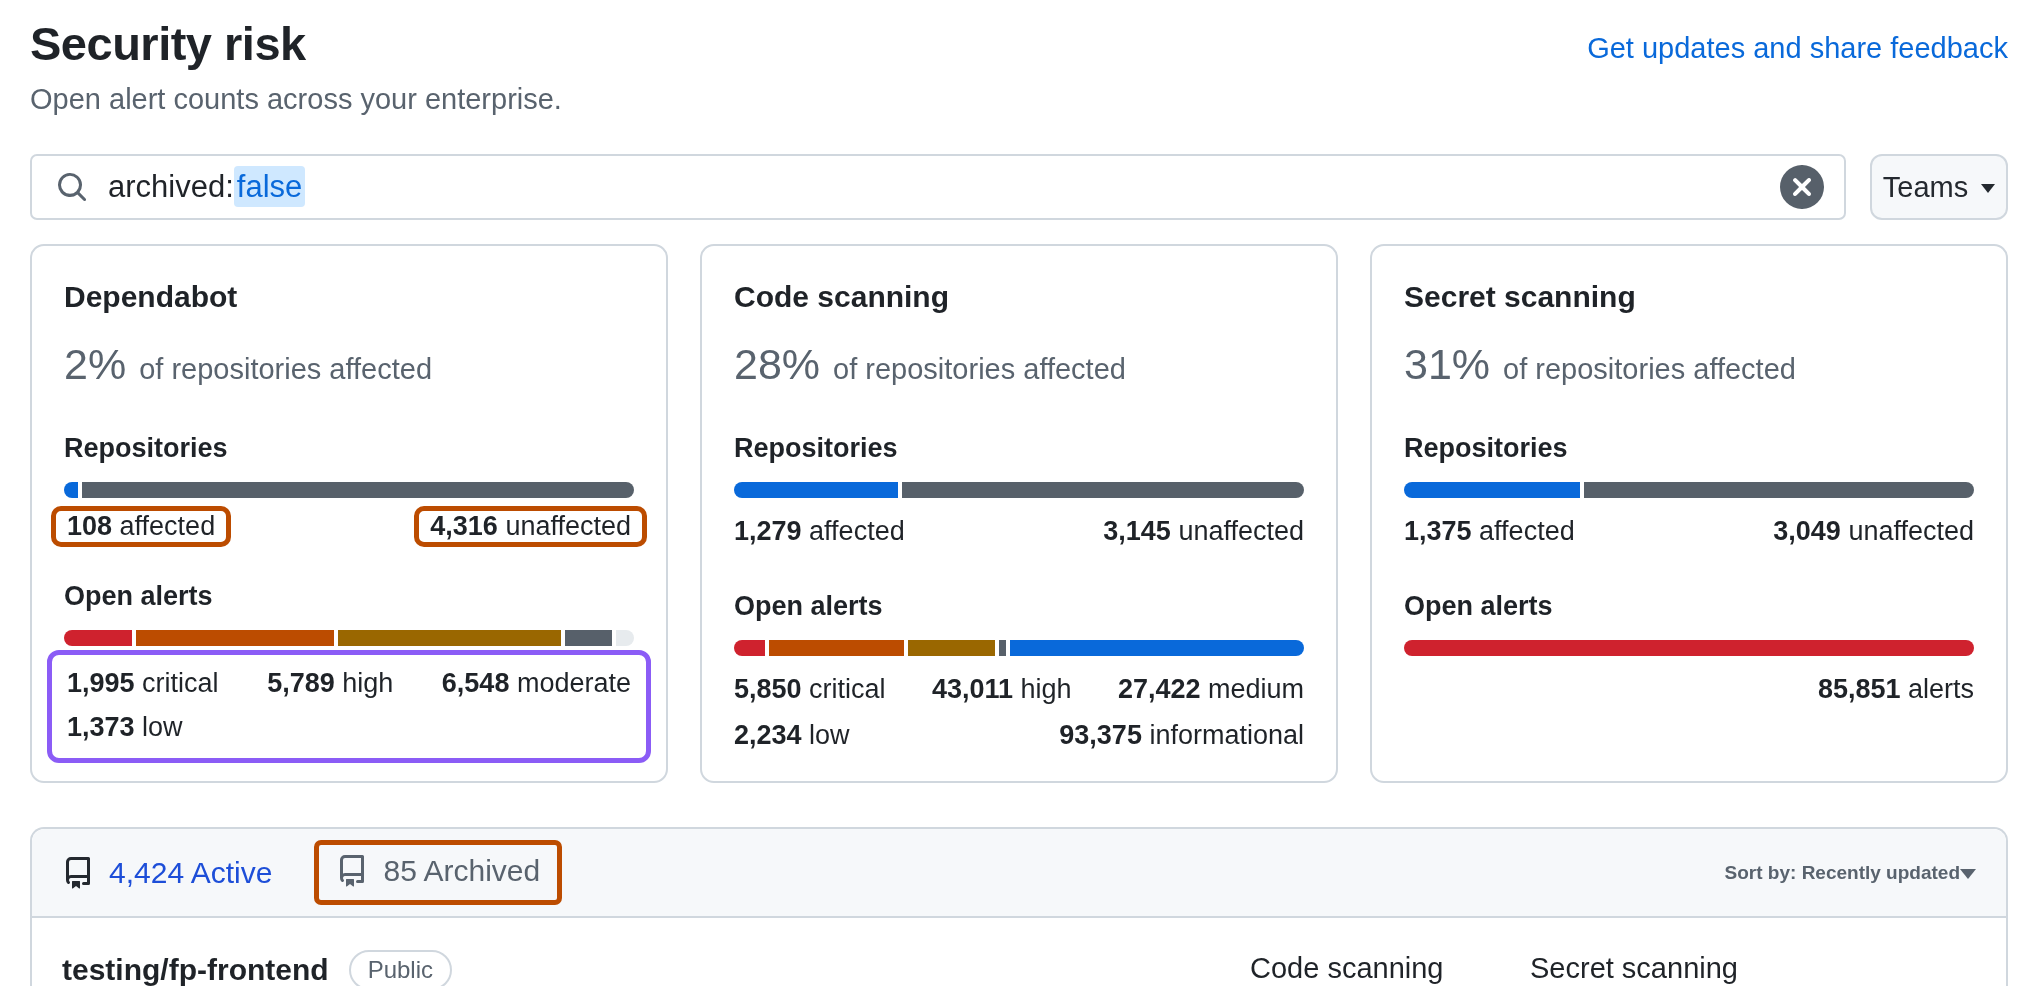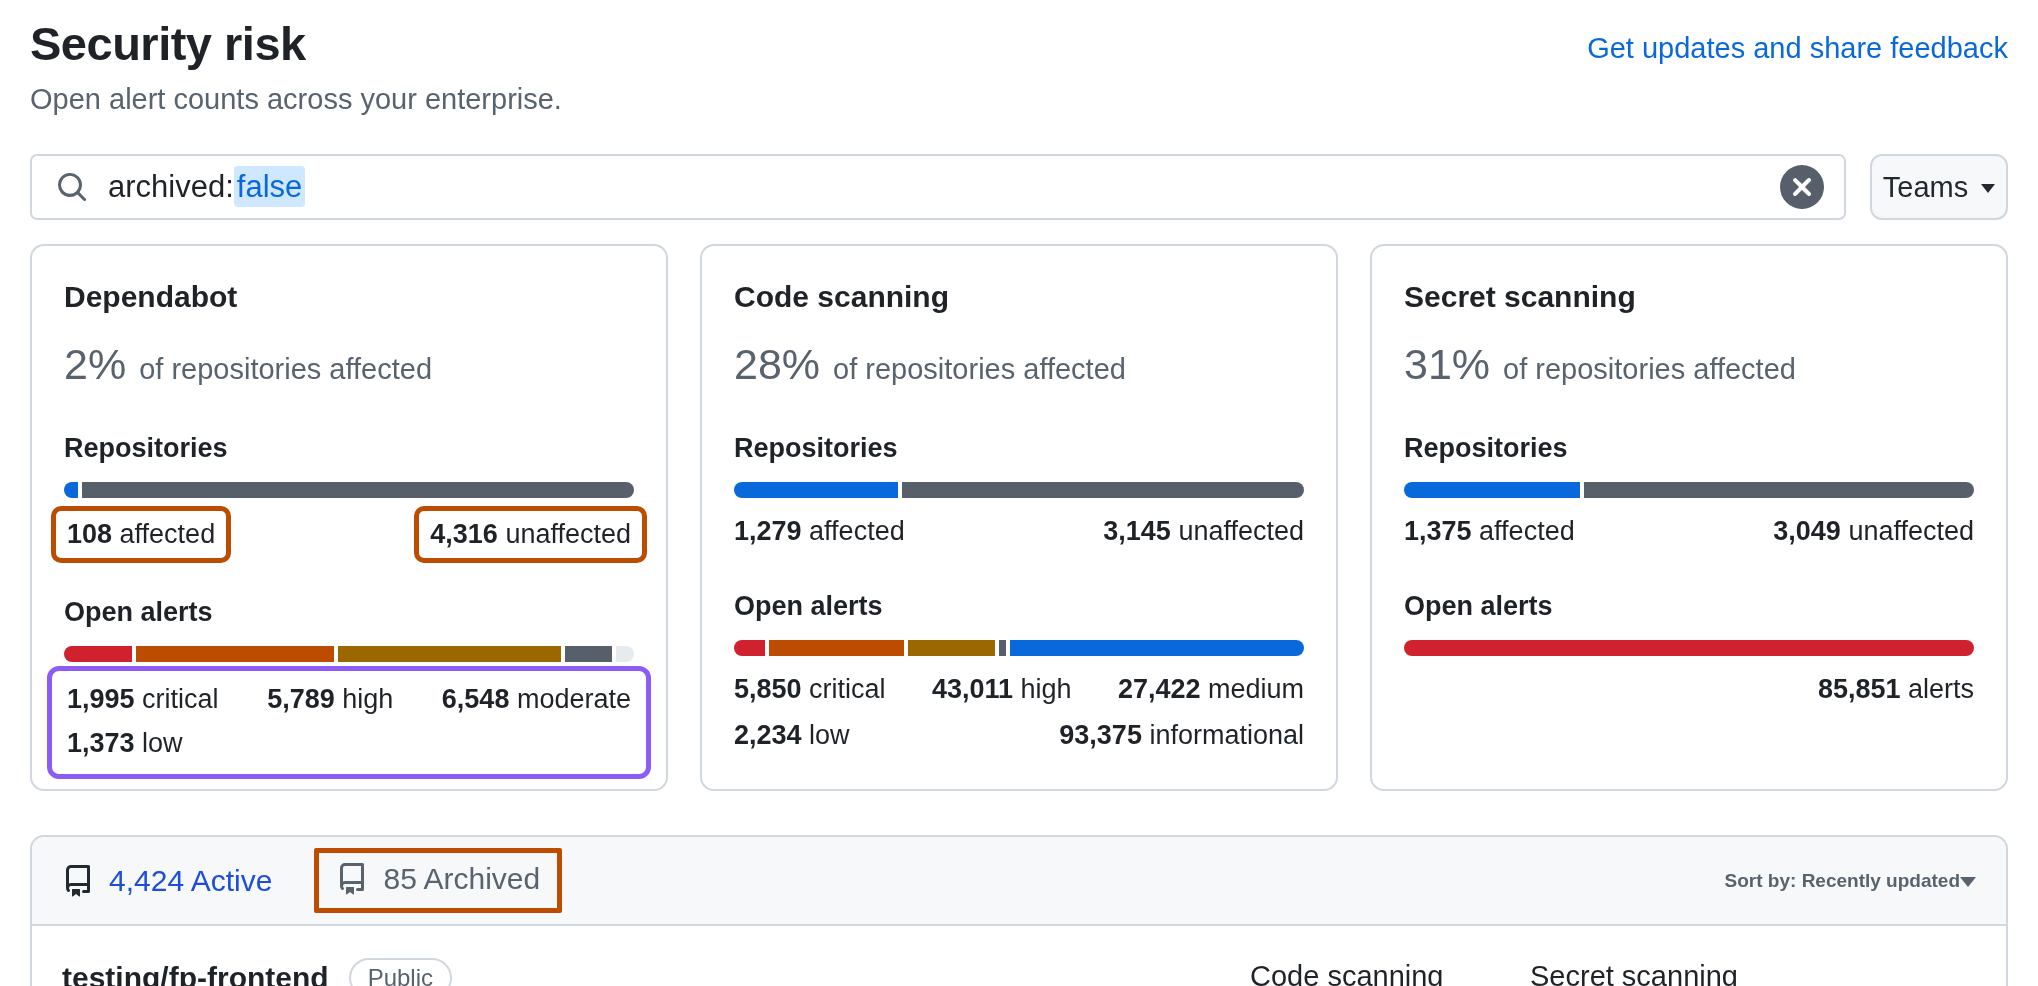--- a/index.html
+++ b/index.html
@@ -46,34 +46,34 @@
   .pct-suffix { font-size: 29px; }
   .sec-label { margin-top: 44px; font-size: 27px; font-weight: 600; color: #1f2328; }
   .bar { margin-top: 18px; height: 16px; border-radius: 8px; overflow: hidden; display: flex; gap: 4px; }
   .seg { height: 100%; }
   .legend-row { display: flex; font-size: 27px; color: #1f2328; margin-top: 18px; column-gap: 40px; }
   .legend-row.between { justify-content: space-between; }
   .legend-row.left { justify-content: flex-start; }
   .legend-row.right { justify-content: flex-end; }
   .legend-row + .legend-row { margin-top: 15px; }
   .leg b { font-weight: 700; }
-  .callout-inline { border: 5px solid #bc4c00; border-radius: 10px; padding: 8px 11px; margin: -10px -13px; }
+  .callout-inline { border: 5px solid #bc4c00; border-radius: 10px; padding: 0 11px; margin: -10px -13px; }
   .callout-block { border: 5px solid #8b5cf6; border-radius: 12px; padding: 0 15px 15px; margin: 4px -17px -20px; }
   .callout-block .legend-row { margin-top: 13px; }
 
   
   .list { margin-top: 44px; border: 2px solid #d0d7de; border-bottom: none; border-radius: 14px 14px 0 0; background: #fff; }
   .list-header {
     display: flex; align-items: center; background: #f6f8fa; border-bottom: 2px solid #d0d7de;
     border-radius: 13px 13px 0 0; padding: 25px 30px;
   }
   .filter-group { display: inline-flex; align-items: center; gap: 15px; font-size: 30px; cursor: pointer; }
   .filter-active { color: #1d4ed8; font-weight: 400; }
   .filter-archived { color: #59636e; font-weight: 400; }
-  .archived-callout { border: 5px solid #bc4c00; border-radius: 2px; padding: 9px 17px; margin: -14px 0 -14px 42px; }
+  .archived-callout { border: 5px solid #bc4c00; border-radius: 7px; padding: 9px 17px; margin: -14px 0 -14px 42px; }
   .sort-btn { margin-left: auto; display: flex; align-items: center; color: #59636e; font-size: 19px; font-weight: 600; cursor: pointer; }
   .sort-caret { width: 0; height: 0; border: 8px solid transparent; border-top: 10px solid #59636e; margin-top: 11px; }
 
   .repo-row { display: flex; align-items: flex-start; padding: 32px 30px 34px; border-bottom: 2px solid #d0d7de; }
   .repo-main { flex: 1; }
   .name-line { display: flex; align-items: center; gap: 20px; }
   .repo-name { font-size: 30px; font-weight: 700; color: #1f2328; text-decoration: none; cursor: pointer; }
   .pill { font-size: 24px; font-weight: 500; color: #59636e; border: 2px solid #d0d7de; border-radius: 999px; padding: 4px 17px; }
   .repo-cols { display: flex; width: 726px; padding-top: 2px; }
   .repo-col { width: 280px; }

